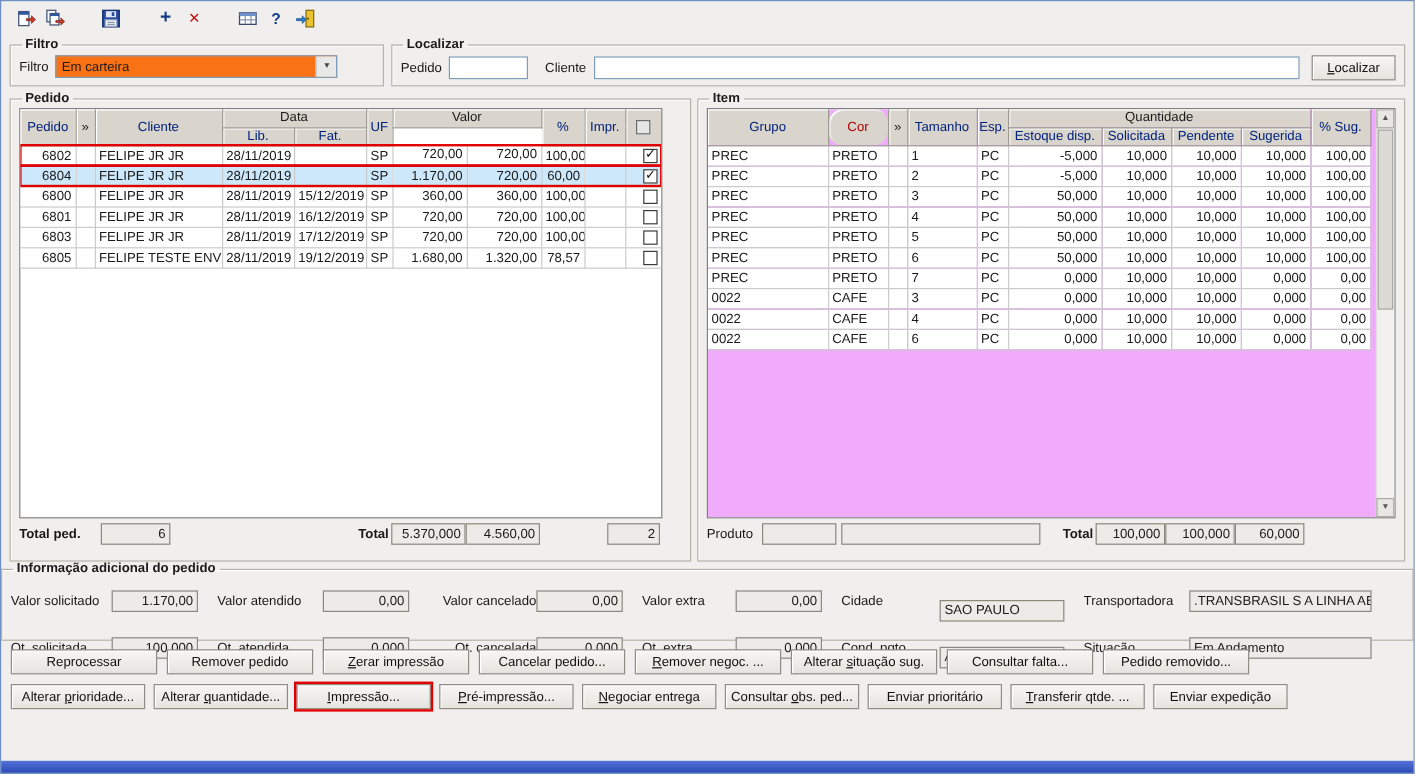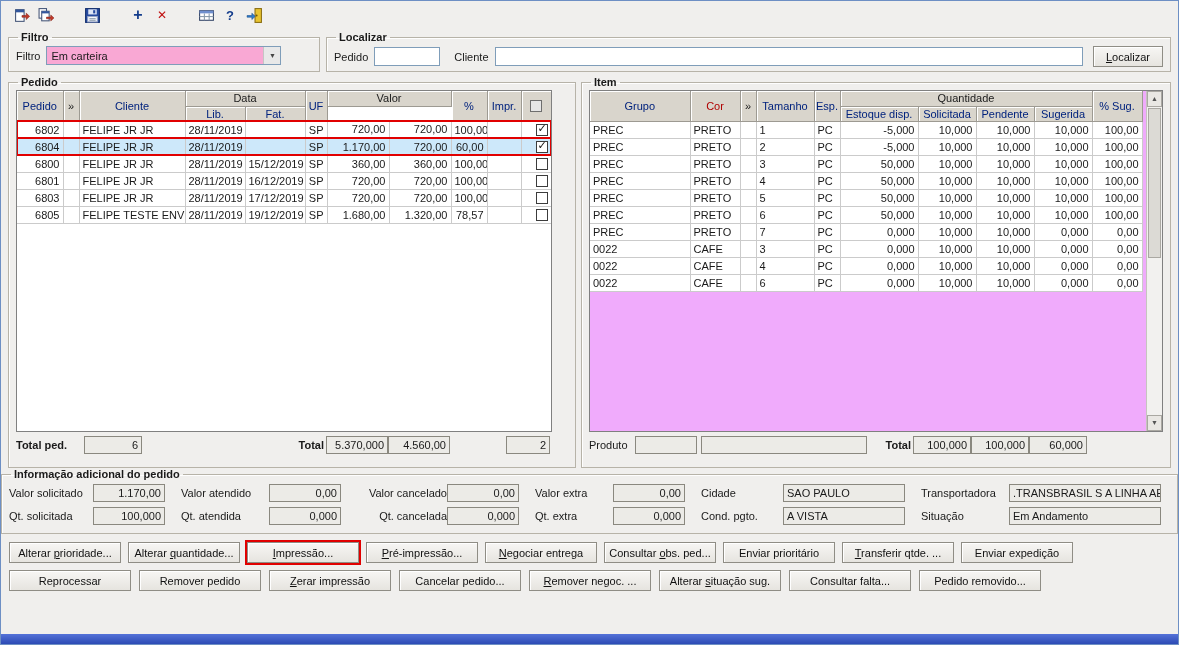--- a/index.html
+++ b/index.html
@@ -37,21 +37,21 @@
     border:1px solid #b7b3a8; box-shadow:inset 1px 1px 0 rgba(255,255,255,.9);
     padding:2px 7px 4px; margin:0;
   }
   fieldset.group legend { font-weight:bold; padding:0 3px; margin-left:2px; }
   .filter-row { display:flex; gap:6px; margin:2px 7px 4px; }
   .filtro-group { width:312px; height:41px; }
   .localizar-group { flex:1; height:41px; }
   .inline-row { display:flex; align-items:center; margin-top:1px; }
   .fld-label { margin-right:6px; white-space:nowrap; }
   .combo {
-    width:235px; height:19px; background:#f9a8d4; border:1px solid #7f9db9;
+    width:235px; height:19px; background:#f97316; border:1px solid #7f9db9;
     display:flex; align-items:center;
   }
   .combo-value { flex:1; padding:0 4px; overflow:hidden; white-space:nowrap; }
   .combo-arrow { width:17px; height:17px; background:#e8e8e8; border-left:1px solid #c5c5c5; text-align:center; font-size:7px; line-height:17px; color:#444; }
   .text-input { height:19px; background:#fff; border:1px solid #7f9db9; padding:0 3px; font:inherit; }
   .inp-pedido { width:66px; margin-right:14px; }
   .inp-cliente { flex:1; margin-right:10px; }
   .push-btn {
     height:21px; background:linear-gradient(180deg,#f7f6f4,#e6e4df);
     border:1px solid #8f8d85; box-shadow:inset 1px 1px 0 #fff;
@@ -69,21 +69,21 @@
   .item-grid-area { flex:1; background:#f0abfc; }
   table.grid { border-collapse:collapse; table-layout:fixed; font-size:11px; }
   #pedido-table { width:534px; } #item-table { width:552px; }
   table.grid th {
     background:#d9d5cc; color:var(--header_text,#00227d); font-weight:normal;
     border-right:1px solid #9d9a92; border-bottom:1px solid #9d9a92;
     box-shadow:inset 1px 1px 0 #fff; height:15px; padding:0 1px;
     white-space:nowrap; overflow:hidden; text-align:center;
   }
   table.grid th.group-hdr { color:#1a1a1a; }
-  table.grid th.hdr-red { color:#b00000; }
+  table.grid th.hdr-red { color:#b00000;border-radius:12px; }
   table.grid td {
     border-right:1px solid #cbcbcb; border-bottom:1px solid #cbcbcb;
     height:17px; padding:0 3px; white-space:nowrap; overflow:hidden; background:#fff;
   }
   tr.selected td { background:var(--selected_row,#cde8fa); }
   tr.row-annotation { outline:2px solid var(--annotation,#e10000); outline-offset:-1px; }
   .a-l { text-align:left; } .a-c { text-align:right; } .a-r { text-align:right; }
   .checkbox { display:inline-block; width:12px; height:12px; background:#fff; border:1px solid #3c3c3c; position:relative; vertical-align:middle; }
   .checkbox.checked::after { content:"✓"; position:absolute; left:1px; top:-3px; font-size:11px; font-weight:bold; color:#111; }
   .checkbox.header-chk { background:#e6e6e6; border-color:#6e6e6e; }
@@ -103,21 +103,21 @@
   .info-group { margin:6px 7px 0; height:66px; }
   .info-row { display:flex; gap:16px; margin-top:2px; }
   .info-row + .info-row { margin-top:5px; }
   .info-pair { display:flex; align-items:center; }
   .info-label { white-space:nowrap; overflow:hidden; }
   .info-field { flex:0 0 auto; }
   .col0 .info-label{width:84px;} .col0 .info-field{width:72px;}
   .col1 .info-label{width:88px;} .col1 .info-field{width:72px;}
   .col2 .info-label{width:90px;text-align:right;} .col2 .info-field{width:72px;}
   .col3 .info-label{width:78px;} .col3 .info-field{width:72px;}
-  .col4 .info-label{width:82px;} .col4 .info-field{width:122px;}
+  .col4 .info-label{width:82px;} .col4 .info-field{width:104px;margin-top:16px;}
   .col5 .info-label{width:88px;} .col5 .info-field{width:152px;}
   
   .actions { display:flex; padding-left:8px; }
   .actions-row1 { margin-top:8px; gap:7px; } .actions-row1 .push-btn { width:112px; flex:0 0 112px; }
   .actions-row2 { margin-top:7px; gap:8px; } .actions-row2 .push-btn { width:122px; flex:0 0 122px; }
   
   .bottom-bar { margin-top:auto; height:10px; flex:0 0 10px; background:linear-gradient(180deg,#5472d8,var(--bottom_bar,#2c4ab4)); }
 </style>
 </head>
 <body>
@@ -557,36 +557,36 @@
           <span class="info-label">Cond. pgto.</span>
           <span class="info-field sunken a-l">A VISTA</span>
         </div>
         <div class="info-pair col5">
           <span class="info-label">Situação</span>
           <span class="info-field sunken a-l">Em Andamento</span>
         </div>
       </div>
   </fieldset>
 
+  <div class="actions actions-row2" id="actions-row2">
+      <button class="push-btn">Reprocessar</button>
+      <button class="push-btn">Remover pedido</button>
+      <button class="push-btn"><u>Z</u>erar impressão</button>
+      <button class="push-btn">Cancelar pedido...</button>
+      <button class="push-btn"><u>R</u>emover negoc. ...</button>
+      <button class="push-btn">Alterar <u>s</u>ituação sug.</button>
+      <button class="push-btn">Consultar falta...</button>
+      <button class="push-btn">Pedido removido...</button>
+    </div>
   <div class="actions actions-row1" id="actions-row1">
       <button class="push-btn">Alterar <u>p</u>rioridade...</button>
       <button class="push-btn">Alterar <u>q</u>uantidade...</button>
       <button class="push-btn annotated"><u>I</u>mpressão...</button>
       <button class="push-btn"><u>P</u>ré-impressão...</button>
       <button class="push-btn"><u>N</u>egociar entrega</button>
       <button class="push-btn">Consultar <u>o</u>bs. ped...</button>
       <button class="push-btn">Enviar prioritário</button>
       <button class="push-btn"><u>T</u>ransferir qtde. ...</button>
       <button class="push-btn">Enviar expedição</button>
     </div>
-  <div class="actions actions-row2" id="actions-row2">
-      <button class="push-btn">Reprocessar</button>
-      <button class="push-btn">Remover pedido</button>
-      <button class="push-btn"><u>Z</u>erar impressão</button>
-      <button class="push-btn">Cancelar pedido...</button>
-      <button class="push-btn"><u>R</u>emover negoc. ...</button>
-      <button class="push-btn">Alterar <u>s</u>ituação sug.</button>
-      <button class="push-btn">Consultar falta...</button>
-      <button class="push-btn">Pedido removido...</button>
-    </div>
 
   <div class="bottom-bar"></div>
 </div>
 
 </body></html>

